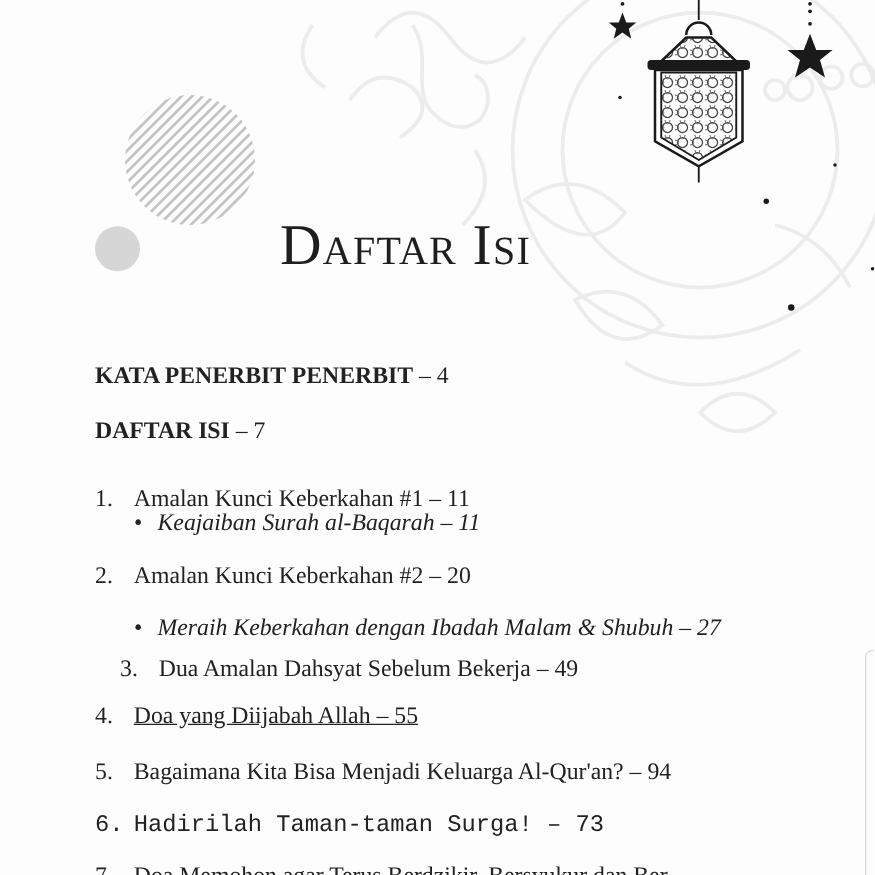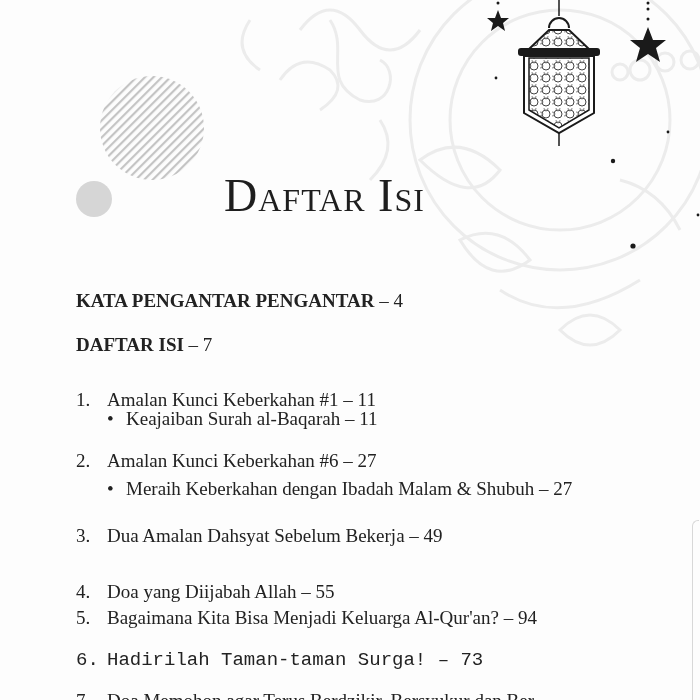--- a/index.html
+++ b/index.html
@@ -13,21 +13,21 @@
   .ornament-bg { position:absolute; left:0; top:0; width:700px; height:700px; pointer-events:none; }
   .title {
     position:absolute; left:224px; top:142px;
     font-size:46px; letter-spacing:1px; color:#1e1e1e;
     font-variant:small-caps; font-weight:normal; line-height:1;
   }
   .toc { position:absolute; left:76px; top:290px; width:620px; }
   .toc .row { position:absolute; left:0; white-space:nowrap; font-size:19px; line-height:22px; }
   .toc .bold { font-weight:bold; font-size:19px; }
   .toc .num { display:inline-block; width:31px; }
-  .toc .sub { padding-left:31px; }
+  .toc .sub { padding-left:31px;font-style:italic; }
   .toc .bullet { display:inline-block; width:19px; }
   .edge-line {
     position:absolute; left:692px; top:520px; width:6px; height:200px;
     border-left:1.5px solid #d8d8d8; border-top:1.5px solid #d8d8d8;
     border-top-left-radius:6px;
   }
 </style>
 </head>
 <body>
 
@@ -91,44 +91,44 @@
       <path d="M524,56 L594,56 L594,113 L559,133 L524,113 Z" fill="#fff" stroke="#1a1a1a" stroke-width="2"></path>
       <path d="M529,58 L589,58 L589,110 L559,128 L529,110 Z" fill="url(#lattice)" stroke="#1a1a1a" stroke-width="1.5"></path>
       <line x1="559" y1="133" x2="559" y2="146" stroke="#1a1a1a" stroke-width="1.5"></line>
     </g>
   </svg>
 
   <h1 class="title">Daftar Isi</h1>
 
   <div class="toc">
     <div class="row bold-row" style="top:0px;">
-      <span class="bold">KATA PENGANTAR PENGANTAR</span><span> – 4</span>
+      <span class="bold">KATA PENERBIT PENERBIT</span><span> – 4</span>
     </div>
     <div class="row" style="top:44px;">
       <span class="bold">DAFTAR ISI</span><span> – 7</span>
     </div>
 
     <div class="row" style="top:99px;">
       <span class="num">1.</span><span>Amalan Kunci Keberkahan #1 – 11</span>
     </div>
     <div class="row sub" style="top:118px;">
       <span class="bullet">•</span><span>Keajaiban Surah al-Baqarah – 11</span>
     </div>
 
     <div class="row" style="top:160px;">
-      <span class="num">2.</span><span>Amalan Kunci Keberkahan #6 – 27</span>
+      <span class="num">2.</span><span>Amalan Kunci Keberkahan #2 – 20</span>
     </div>
-    <div class="row sub" style="top:188px;">
+    <div class="row sub" style="top:202px;">
       <span class="bullet">•</span><span>Meraih Keberkahan dengan Ibadah Malam &amp; Shubuh – 27</span>
     </div>
 
-    <div class="row" style="top:235px;">
+    <div class="row" style="top:235px;margin-left:20px;">
       <span class="num">3.</span><span>Dua Amalan Dahsyat Sebelum Bekerja – 49</span>
     </div>
-    <div class="row" style="top:291px;">
+    <div class="row" style="top:272px;text-decoration:underline;">
       <span class="num">4.</span><span>Doa yang Diijabah Allah – 55</span>
     </div>
     <div class="row" style="top:317px;">
       <span class="num">5.</span><span>Bagaimana Kita Bisa Menjadi Keluarga Al-Qur'an? – 94</span>
     </div>
     <div class="row" style="top:359px;font-family:Liberation Mono, monospace;">
       <span class="num">6.</span><span>Hadirilah Taman-taman Surga! – 73</span>
     </div>
     <div class="row" style="top:400px;">
       <span class="num">7.</span><span>Doa Memohon agar Terus Berdzikir, Bersyukur dan Ber-</span>

